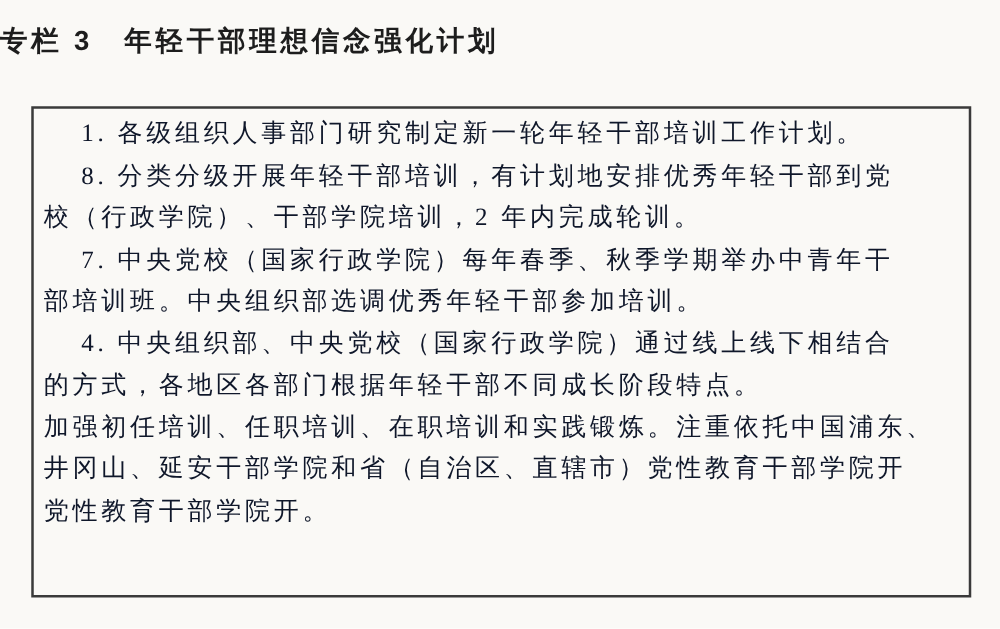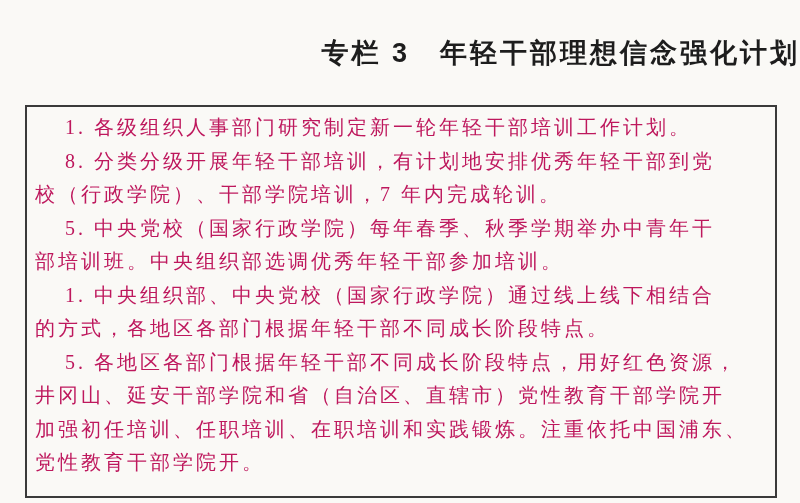--- a/index.html
+++ b/index.html
@@ -6,79 +6,78 @@
   .page {
     position: relative;
     width: 800px;
     height: 503px;
     background: #faf9f6;
     overflow: hidden;
     font-family: "Liberation Serif", "DejaVu Serif", serif;
   }
   .title {
     margin: 0;
-    padding-top: 36px;
+    padding-top: 16px;
     height: 34px;
     line-height: 34px;
-    text-align: right;
+    text-align: left;
     font-family: "Liberation Sans", "DejaVu Sans", sans-serif;
-    font-size: 27px;
+    font-size: 22px;
     font-weight: 700;
     letter-spacing: 3px;
     color: #1d1d1d;
   }
   .box {
     box-sizing: border-box;
     margin: 35px 23px 0 25px;
     height: 393px;
     border: 2px solid #3a3a3a;
     padding: 4px 24px 16px 8px;
     overflow: hidden;
     background: #faf9f6;
   }
   .para { margin: 0; }
   .line {
     display: block;
     font-size: 20px;
     line-height: 33.5px;
     letter-spacing: 3px;
-    color: #be185d;
+    color: #0f172a;
     white-space: nowrap;
   }
   .line.first { padding-left: 30px; }
 </style>
 </head>
 <body>
 
 <div class="page">
 
   <h1 class="title">专栏 3　年轻干部理想信念强化计划</h1>
 
   <div class="box">
 
     <div class="para">
       <span class="line first">1. 各级组织人事部门研究制定新一轮年轻干部培训工作计划。</span>
     </div>
 
     <div class="para">
       <span class="line first">8. 分类分级开展年轻干部培训，有计划地安排优秀年轻干部到党</span>
-      <span class="line">校（行政学院）、干部学院培训，7 年内完成轮训。</span>
+      <span class="line">校（行政学院）、干部学院培训，2 年内完成轮训。</span>
     </div>
 
     <div class="para">
-      <span class="line first">5. 中央党校（国家行政学院）每年春季、秋季学期举办中青年干</span>
+      <span class="line first">7. 中央党校（国家行政学院）每年春季、秋季学期举办中青年干</span>
       <span class="line">部培训班。中央组织部选调优秀年轻干部参加培训。</span>
     </div>
 
     <div class="para">
-      <span class="line first">1. 中央组织部、中央党校（国家行政学院）通过线上线下相结合</span>
+      <span class="line first">4. 中央组织部、中央党校（国家行政学院）通过线上线下相结合</span>
       <span class="line">的方式，各地区各部门根据年轻干部不同成长阶段特点。</span>
     </div>
 
     <div class="para">
-      <span class="line first">5. 各地区各部门根据年轻干部不同成长阶段特点，用好红色资源，</span>
+      <span class="line">加强初任培训、任职培训、在职培训和实践锻炼。注重依托中国浦东、</span>
       <span class="line">井冈山、延安干部学院和省（自治区、直辖市）党性教育干部学院开</span>
-      <span class="line">加强初任培训、任职培训、在职培训和实践锻炼。注重依托中国浦东、</span>
       <span class="line">党性教育干部学院开。</span>
     </div>
 
   </div>
 </div>
 
 </body></html>

